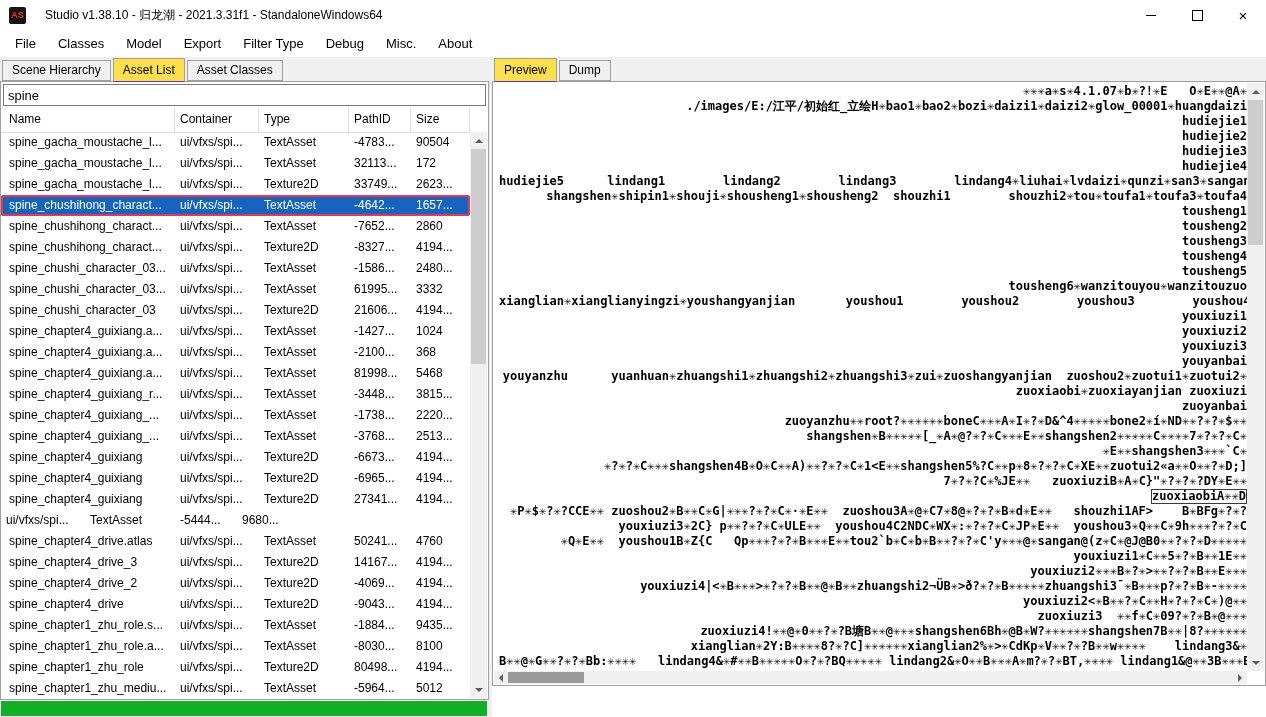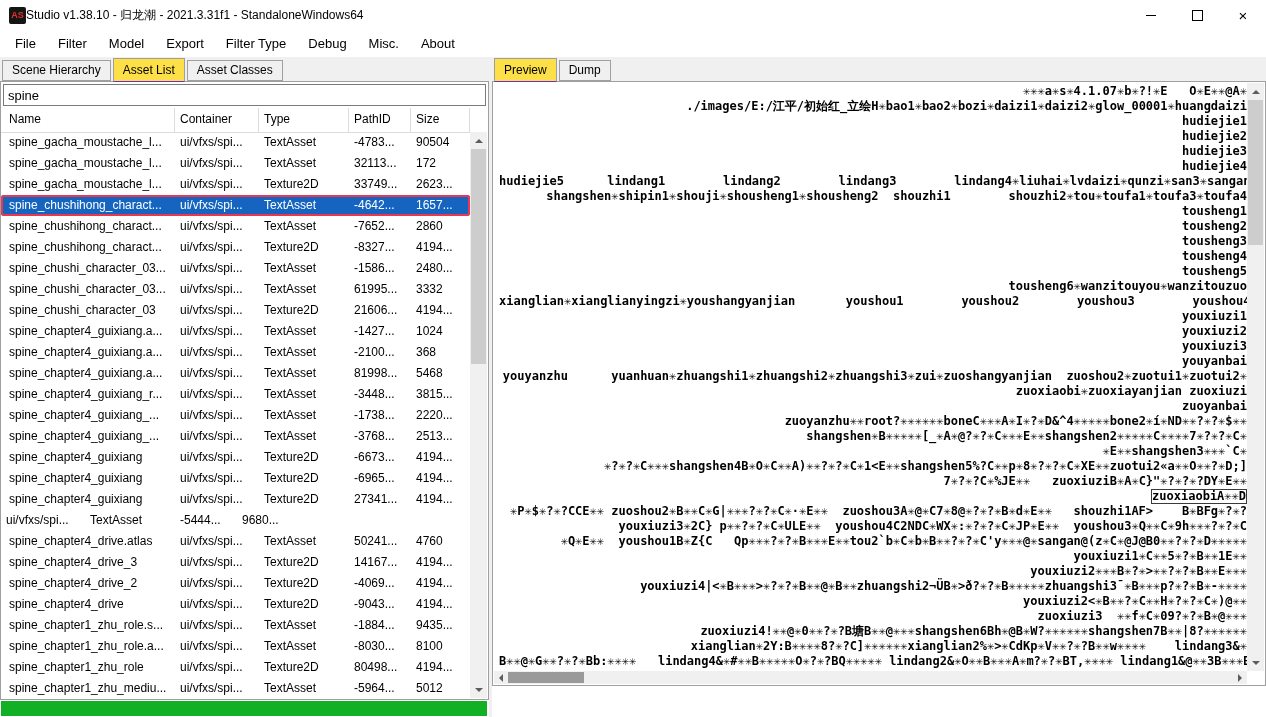--- a/index.html
+++ b/index.html
@@ -2,21 +2,21 @@
 <html><head>
 <meta charset="utf-8">
 <style>
   html,body{margin:0;padding:0;}
   body{width:1266px;height:717px;position:relative;background:#f0f0f0;
        font-family:"Liberation Sans",sans-serif;overflow:hidden;color:#000;}
 
   
   .titlebar{position:absolute;top:0;left:0;right:0;height:30px;background:#fff;
             display:flex;align-items:center;}
-  .app-icon{width:17px;height:17px;margin:0 0 0 9px;background:#151515;color:#e8302a;
+  .app-icon{width:17px;height:17px;margin:0 19px 0 9px;background:#151515;color:#e8302a;
             font-weight:bold;font-size:9px;line-height:17px;text-align:center;border-radius:2px;flex:0 0 auto;}
   .title-text{font-size:12px;white-space:nowrap;}
   .win-controls{margin-left:auto;display:flex;height:30px;}
   .win-btn{width:46px;height:30px;display:flex;align-items:center;justify-content:center;}
   .glyph-min{width:10px;border-top:1px solid #000;display:block;}
   .glyph-max{width:9px;height:9px;border:1px solid #000;display:block;}
   .glyph-close{font-size:15px;line-height:15px;}
 
   
   .menubar{position:absolute;top:30px;left:0;right:0;height:27px;background:#fff;
@@ -101,21 +101,21 @@
         <span class="glyph-max"></span>
       </div>
     <div class="win-btn">
         <span class="glyph-close">×</span>
       </div>
   </div>
 </div>
 
 <div class="menubar">
     <div class="menu-item">File</div>
-    <div class="menu-item">Filter</div>
+    <div class="menu-item">Classes</div>
     <div class="menu-item">Model</div>
     <div class="menu-item">Export</div>
     <div class="menu-item">Filter Type</div>
     <div class="menu-item">Debug</div>
     <div class="menu-item">Misc.</div>
     <div class="menu-item">About</div>
   </div>
 
 <div class="tabstrip left-tabs">
     <div class="tab">Scene Hierarchy</div>

